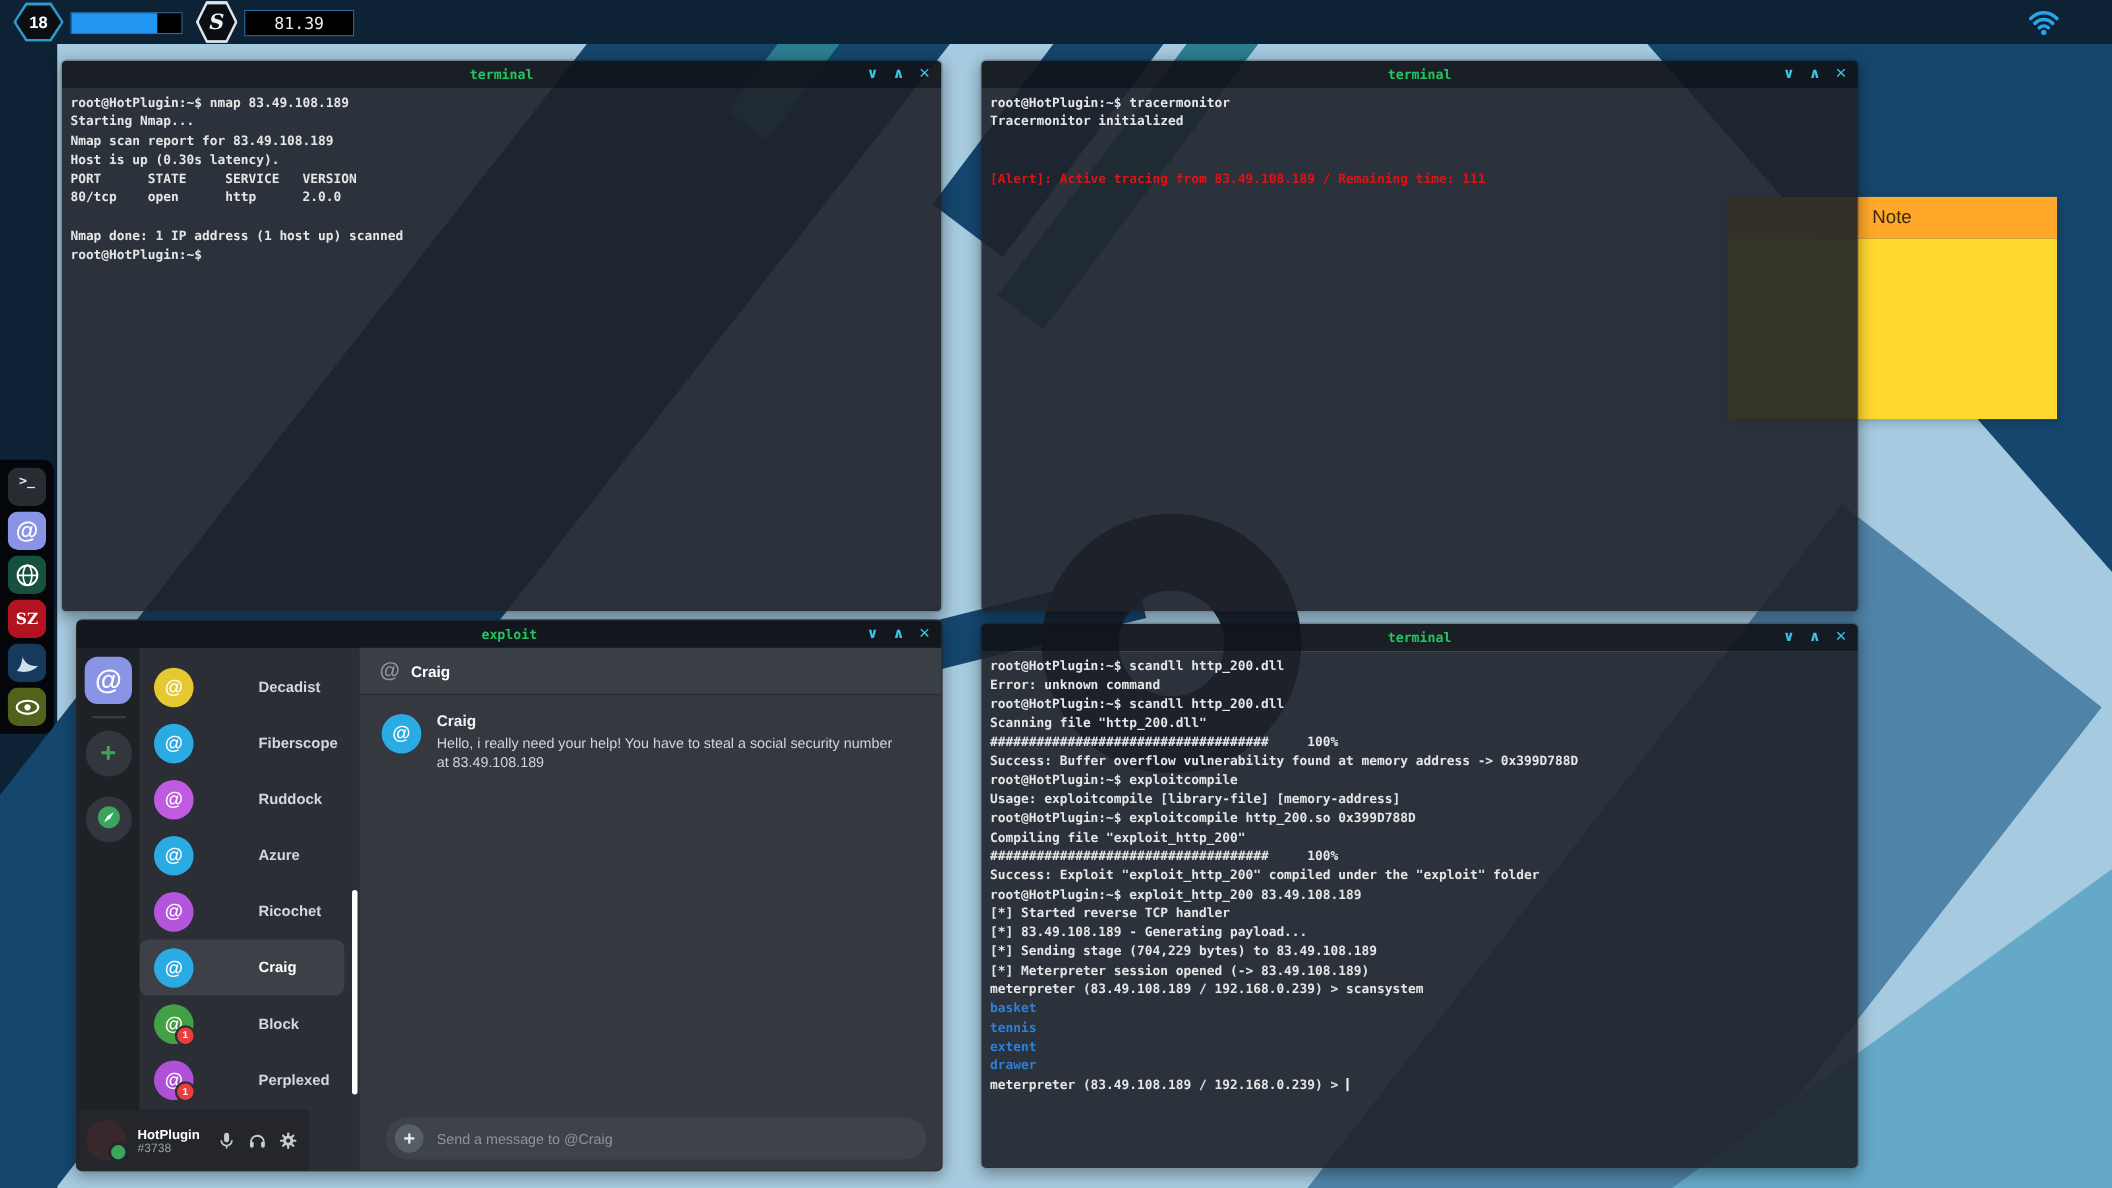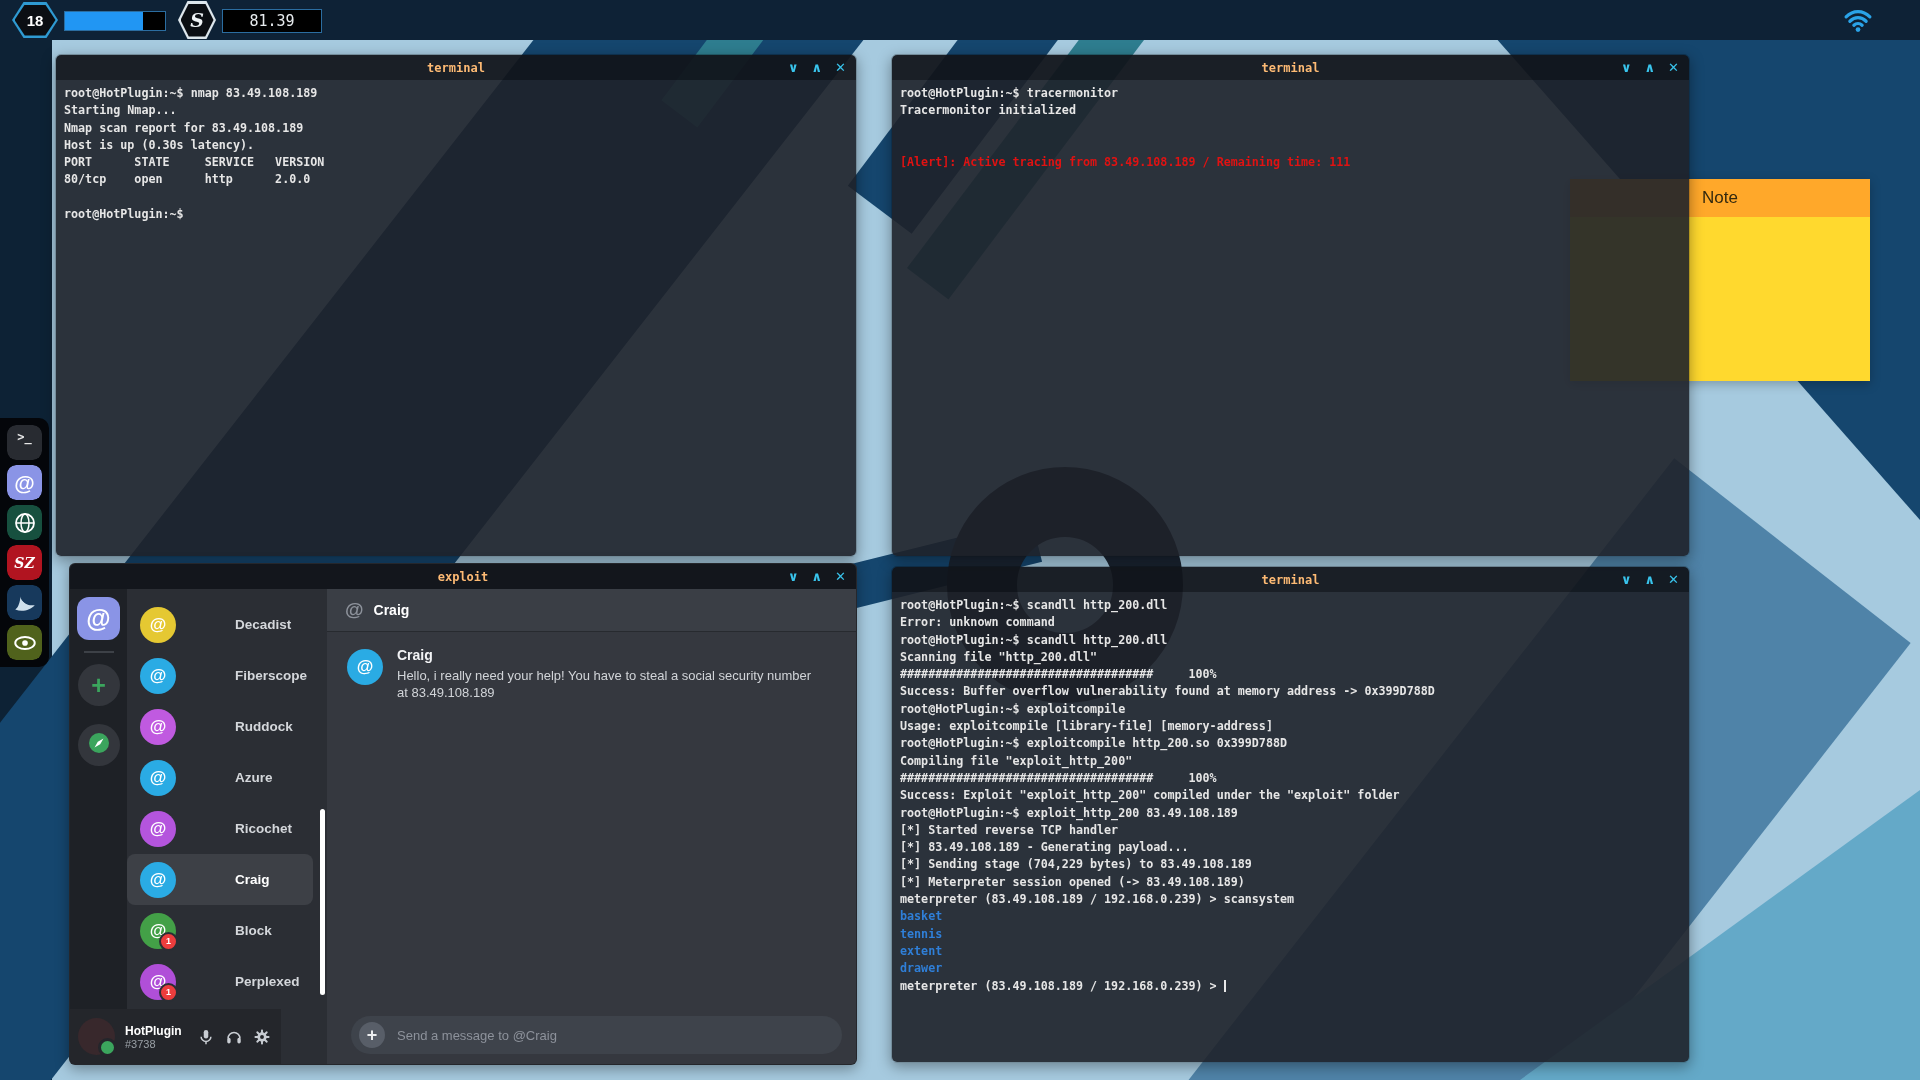--- a/index.html
+++ b/index.html
@@ -47,30 +47,30 @@
   #dock{position:absolute;left:0;top:418px;width:49px;z-index:6;background:#04060a;
     border-radius:0 10px 10px 0;padding:7px 0;display:flex;flex-direction:column;
     align-items:center;gap:5px;}
   .dock-item{width:35px;height:35px;border-radius:9px;display:flex;align-items:center;
     justify-content:center;overflow:hidden;}
   .di{width:35px;height:35px;border-radius:9px;display:flex;align-items:center;justify-content:center;}
   .di-term{background:#282b31;color:#e8e8e8;font-family:"DejaVu Sans Mono",monospace;
     font-weight:bold;font-size:12px;align-items:flex-start;padding-top:5px;box-sizing:border-box;}
   .di-zis{background:#8a94e6;color:#fff;font-weight:bold;font-size:21px;}
   .di-globe{background:#17503f;}
-  .di-sz{background:#b11420;color:#fff;font-weight:bold;font-style:italic;font-size:14px;
+  .di-sz{background:#b11420;color:#fff;font-weight:bold;font-size:14px;
     font-family:"DejaVu Serif",serif;}
   .di-wave{background:#17395c;}
   .di-eye{background:#50621c;}
   
   .window{position:absolute;border-radius:6px;overflow:hidden;z-index:2;
     box-shadow:0 4px 14px rgba(0,0,0,.35);border:1px solid rgba(0,0,0,.3);box-sizing:border-box;}
   .titlebar{position:relative;height:25px;background:rgba(17,20,27,.94);display:flex;
     align-items:center;justify-content:center;}
-  .win-title{color:#fdba74;font-family:"DejaVu Sans Mono",monospace;font-weight:bold;font-size:12px;}
+  .win-title{color:#22c55e;font-family:"DejaVu Sans Mono",monospace;font-weight:bold;font-size:12px;}
   .controls{position:absolute;right:10px;top:0;height:25px;display:flex;align-items:center;gap:13px;}
   .ctrl{color:#39c4ec;font-size:13px;font-weight:bold;cursor:pointer;line-height:25px;
     font-family:"DejaVu Sans",sans-serif;}
   
   .term-body{position:absolute;left:0;right:0;top:25px;bottom:0;
     background:rgba(30,33,41,.90);padding:5px 8px;box-sizing:border-box;}
   .tline{height:17.3px;line-height:17.3px;white-space:pre;color:#e6e6e6;
     font-family:"DejaVu Sans Mono",monospace;font-size:11.7px;font-weight:bold;}
   .tline.red{color:#e01212;}
   .tline.blue{color:#2f7fd8;}
@@ -237,20 +237,21 @@
         </div>
     </div>
     <div class="term-body">
         <div class="tline">root@HotPlugin:~$ nmap 83.49.108.189</div>
         <div class="tline">Starting Nmap...</div>
         <div class="tline">Nmap scan report for 83.49.108.189</div>
         <div class="tline">Host is up (0.30s latency).</div>
         <div class="tline">PORT      STATE     SERVICE   VERSION</div>
         <div class="tline">80/tcp    open      http      2.0.0</div>
         <div class="tline"></div>
+        <div class="tline">Nmap done: 1 IP address (1 host up) scanned</div>
         <div class="tline">root@HotPlugin:~$</div>
       </div>
   </div>
 
   <div class="window" id="term-tracer">
     <div class="titlebar">
       <span class="win-title">terminal</span>
       <div class="controls">
           <span class="ctrl">∨</span>
           <span class="ctrl">∧</span>

